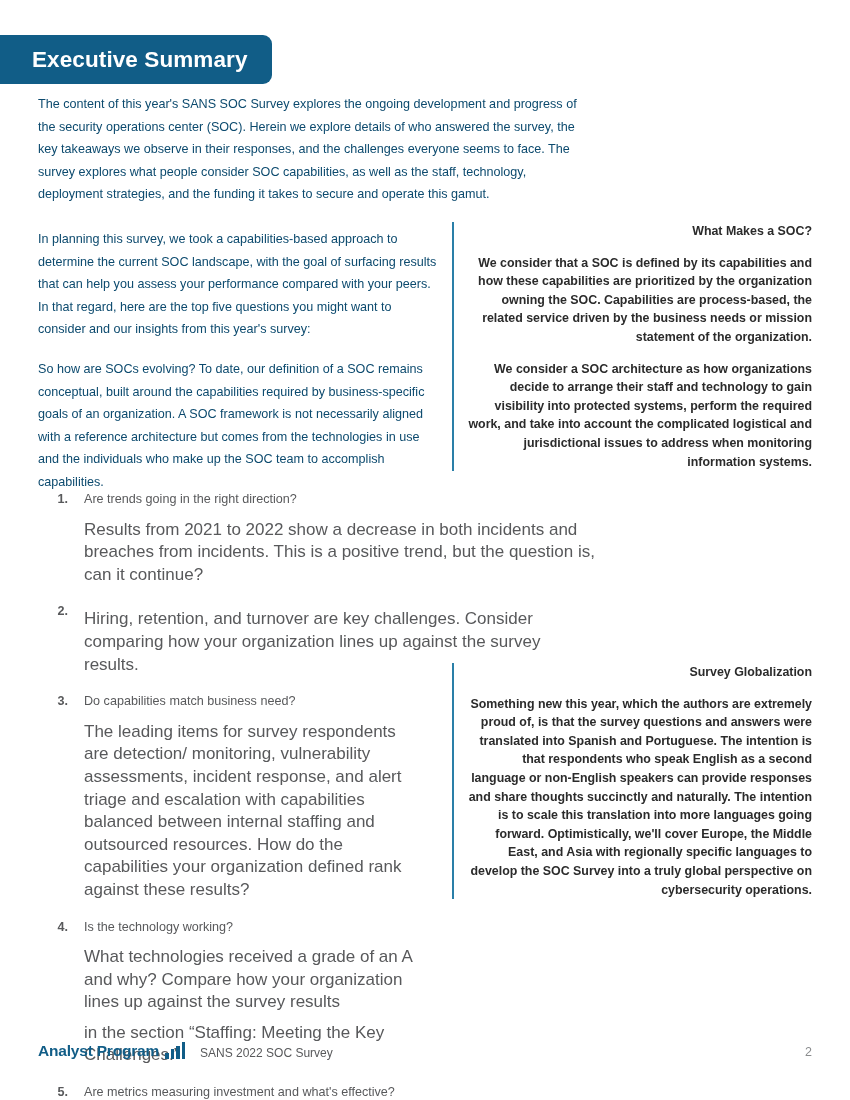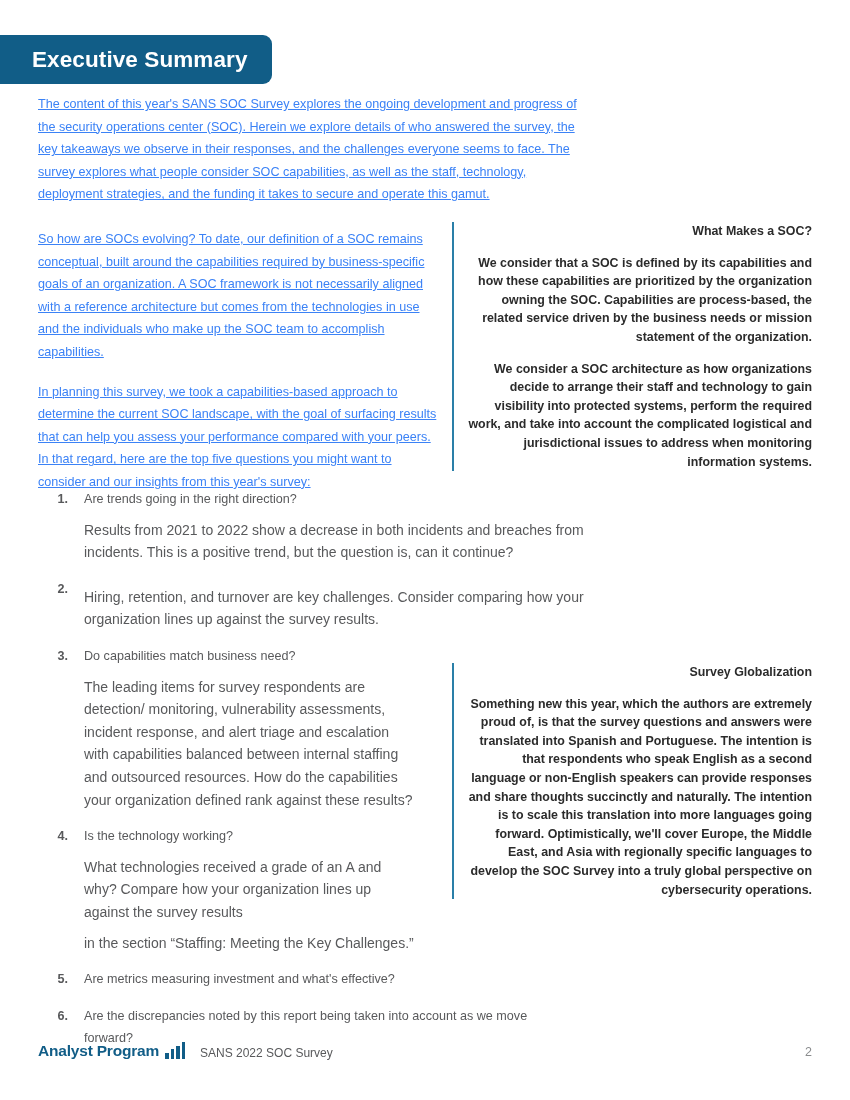--- a/index.html
+++ b/index.html
@@ -56,22 +56,21 @@
   .col-left {
     position: absolute;
     left: 38px;
     top: 228px;
     width: 400px;
   }
   p.body {
     margin: 0 0 17px 0;
     font-size: 12.6px;
     line-height: 22.6px;
-    color: #3b82f6;
-    text-decoration: underline;
+    color: #0c4a6e;
   }
   p.body:last-child { margin-bottom: 0; }
 
   
   .qlist {
     position: absolute;
     left: 38px;
     top: 488px;
     width: 560px;
   }
@@ -94,21 +93,21 @@
   .qbody {
     flex: 1 1 auto;
   }
   .qtitle {
     font-size: 12.6px;
     line-height: 22.6px;
     color: #58595b;
     margin: 0;
   }
   .qdetail {
-    font-size: 14px;
+    font-size: 17px;
     line-height: 22.6px;
     color: #58595b;
     margin: 8px 0 0 0;
   }
   .qitem-spacer { height: 14px; }
 
   
   .narrow .qdetail { width: 330px; }
   .narrow .qtitle  { width: 330px; }
 
@@ -203,22 +202,22 @@
 
   <div class="banner">
     <span class="banner-title">Executive Summary</span>
   </div>
 
   <div class="intro-block">
     <p class="body">The content of this year's SANS SOC Survey explores the ongoing development and progress of the security operations center (SOC). Herein we explore details of who answered the survey, the key takeaways we observe in their responses, and the challenges everyone seems to face. The survey explores what people consider SOC capabilities, as well as the staff, technology, deployment strategies, and the funding it takes to secure and operate this gamut.</p>
   </div>
 
   <div class="col-left">
+    <p class="body">In planning this survey, we took a capabilities-based approach to determine the current SOC landscape, with the goal of surfacing results that can help you assess your performance compared with your peers. In that regard, here are the top five questions you might want to consider and our insights from this year's survey:</p>
     <p class="body">So how are SOCs evolving? To date, our definition of a SOC remains conceptual, built around the capabilities required by business-specific goals of an organization. A SOC framework is not necessarily aligned with a reference architecture but comes from the technologies in use and the individuals who make up the SOC team to accomplish capabilities.</p>
-    <p class="body">In planning this survey, we took a capabilities-based approach to determine the current SOC landscape, with the goal of surfacing results that can help you assess your performance compared with your peers. In that regard, here are the top five questions you might want to consider and our insights from this year's survey:</p>
   </div>
 
   <div class="qlist">
 
     <div class="qitem">
       <div class="qnum">1.</div>
       <div class="qbody">
         <p class="qtitle">Are trends going in the right direction?</p>
         <p class="qdetail">Results from 2021 to 2022 show a decrease in both incidents and breaches from incidents. This is a positive trend, but the question is, can it continue?</p>
       </div>

